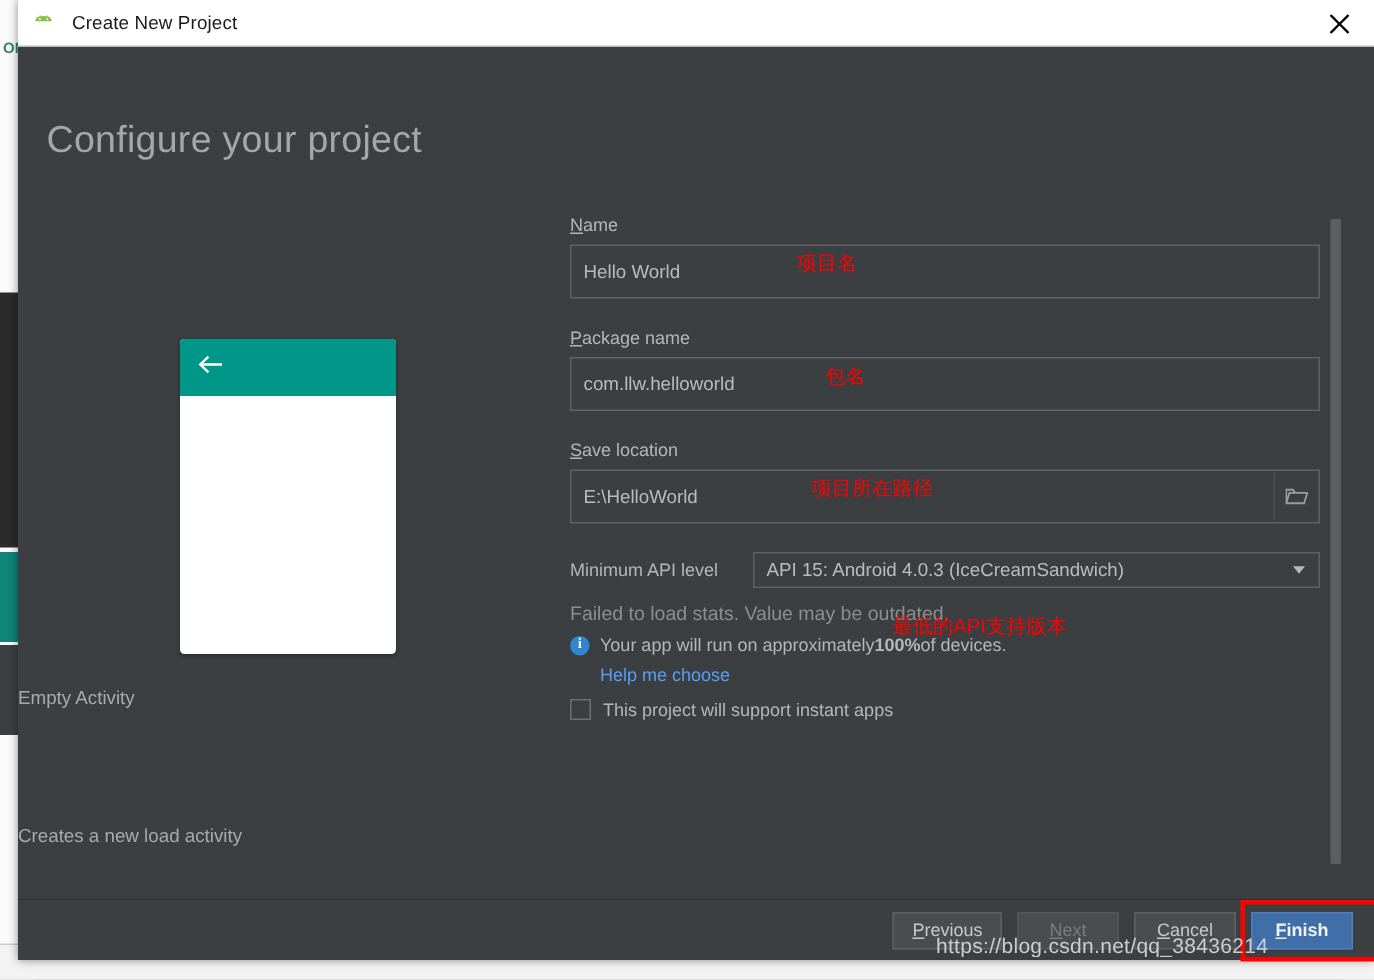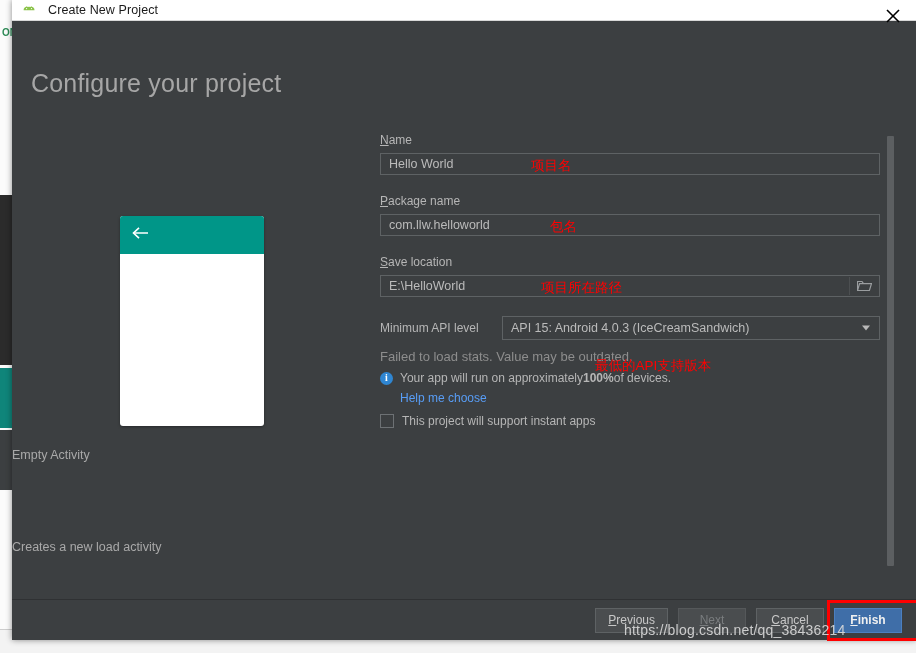--- a/index.html
+++ b/index.html
@@ -61,21 +61,21 @@
   #dialog {
     position: absolute;
     left: 12px;
     top: 0px;
     width: 904px;
     height: 640px;
     background: #3c3f41;
     box-shadow: 0 0 6px rgba(0,0,0,.45);
   }
   #titlebar {
-    height: 21px;
+    height: 31px;
     background: #ffffff;
     border-bottom: 1px solid #d8d8d8;
     display: flex;
     align-items: center;
     padding-left: 10px;
     box-sizing: border-box;
     position: relative;
   }
   #titlebar .title-text {
     font-size: 12.5px;
@@ -152,21 +152,21 @@
     width: 500px;
   }
   .field-label {
     font-size: 12px;
     color: #b6b6b6;
     margin-bottom: 6px;
   }
   .field-label .mnem { text-decoration: underline; }
   .text-input {
     position: relative;
-    height: 22px;
+    height: 36px;
     border: 1px solid #5e6264;
     background: #3c3f41;
     box-sizing: border-box;
     display: flex;
     align-items: center;
     padding: 0 8px;
     font-size: 12.5px;
     color: #bbbbbb;
   }
   .text-input.focused-combo {

